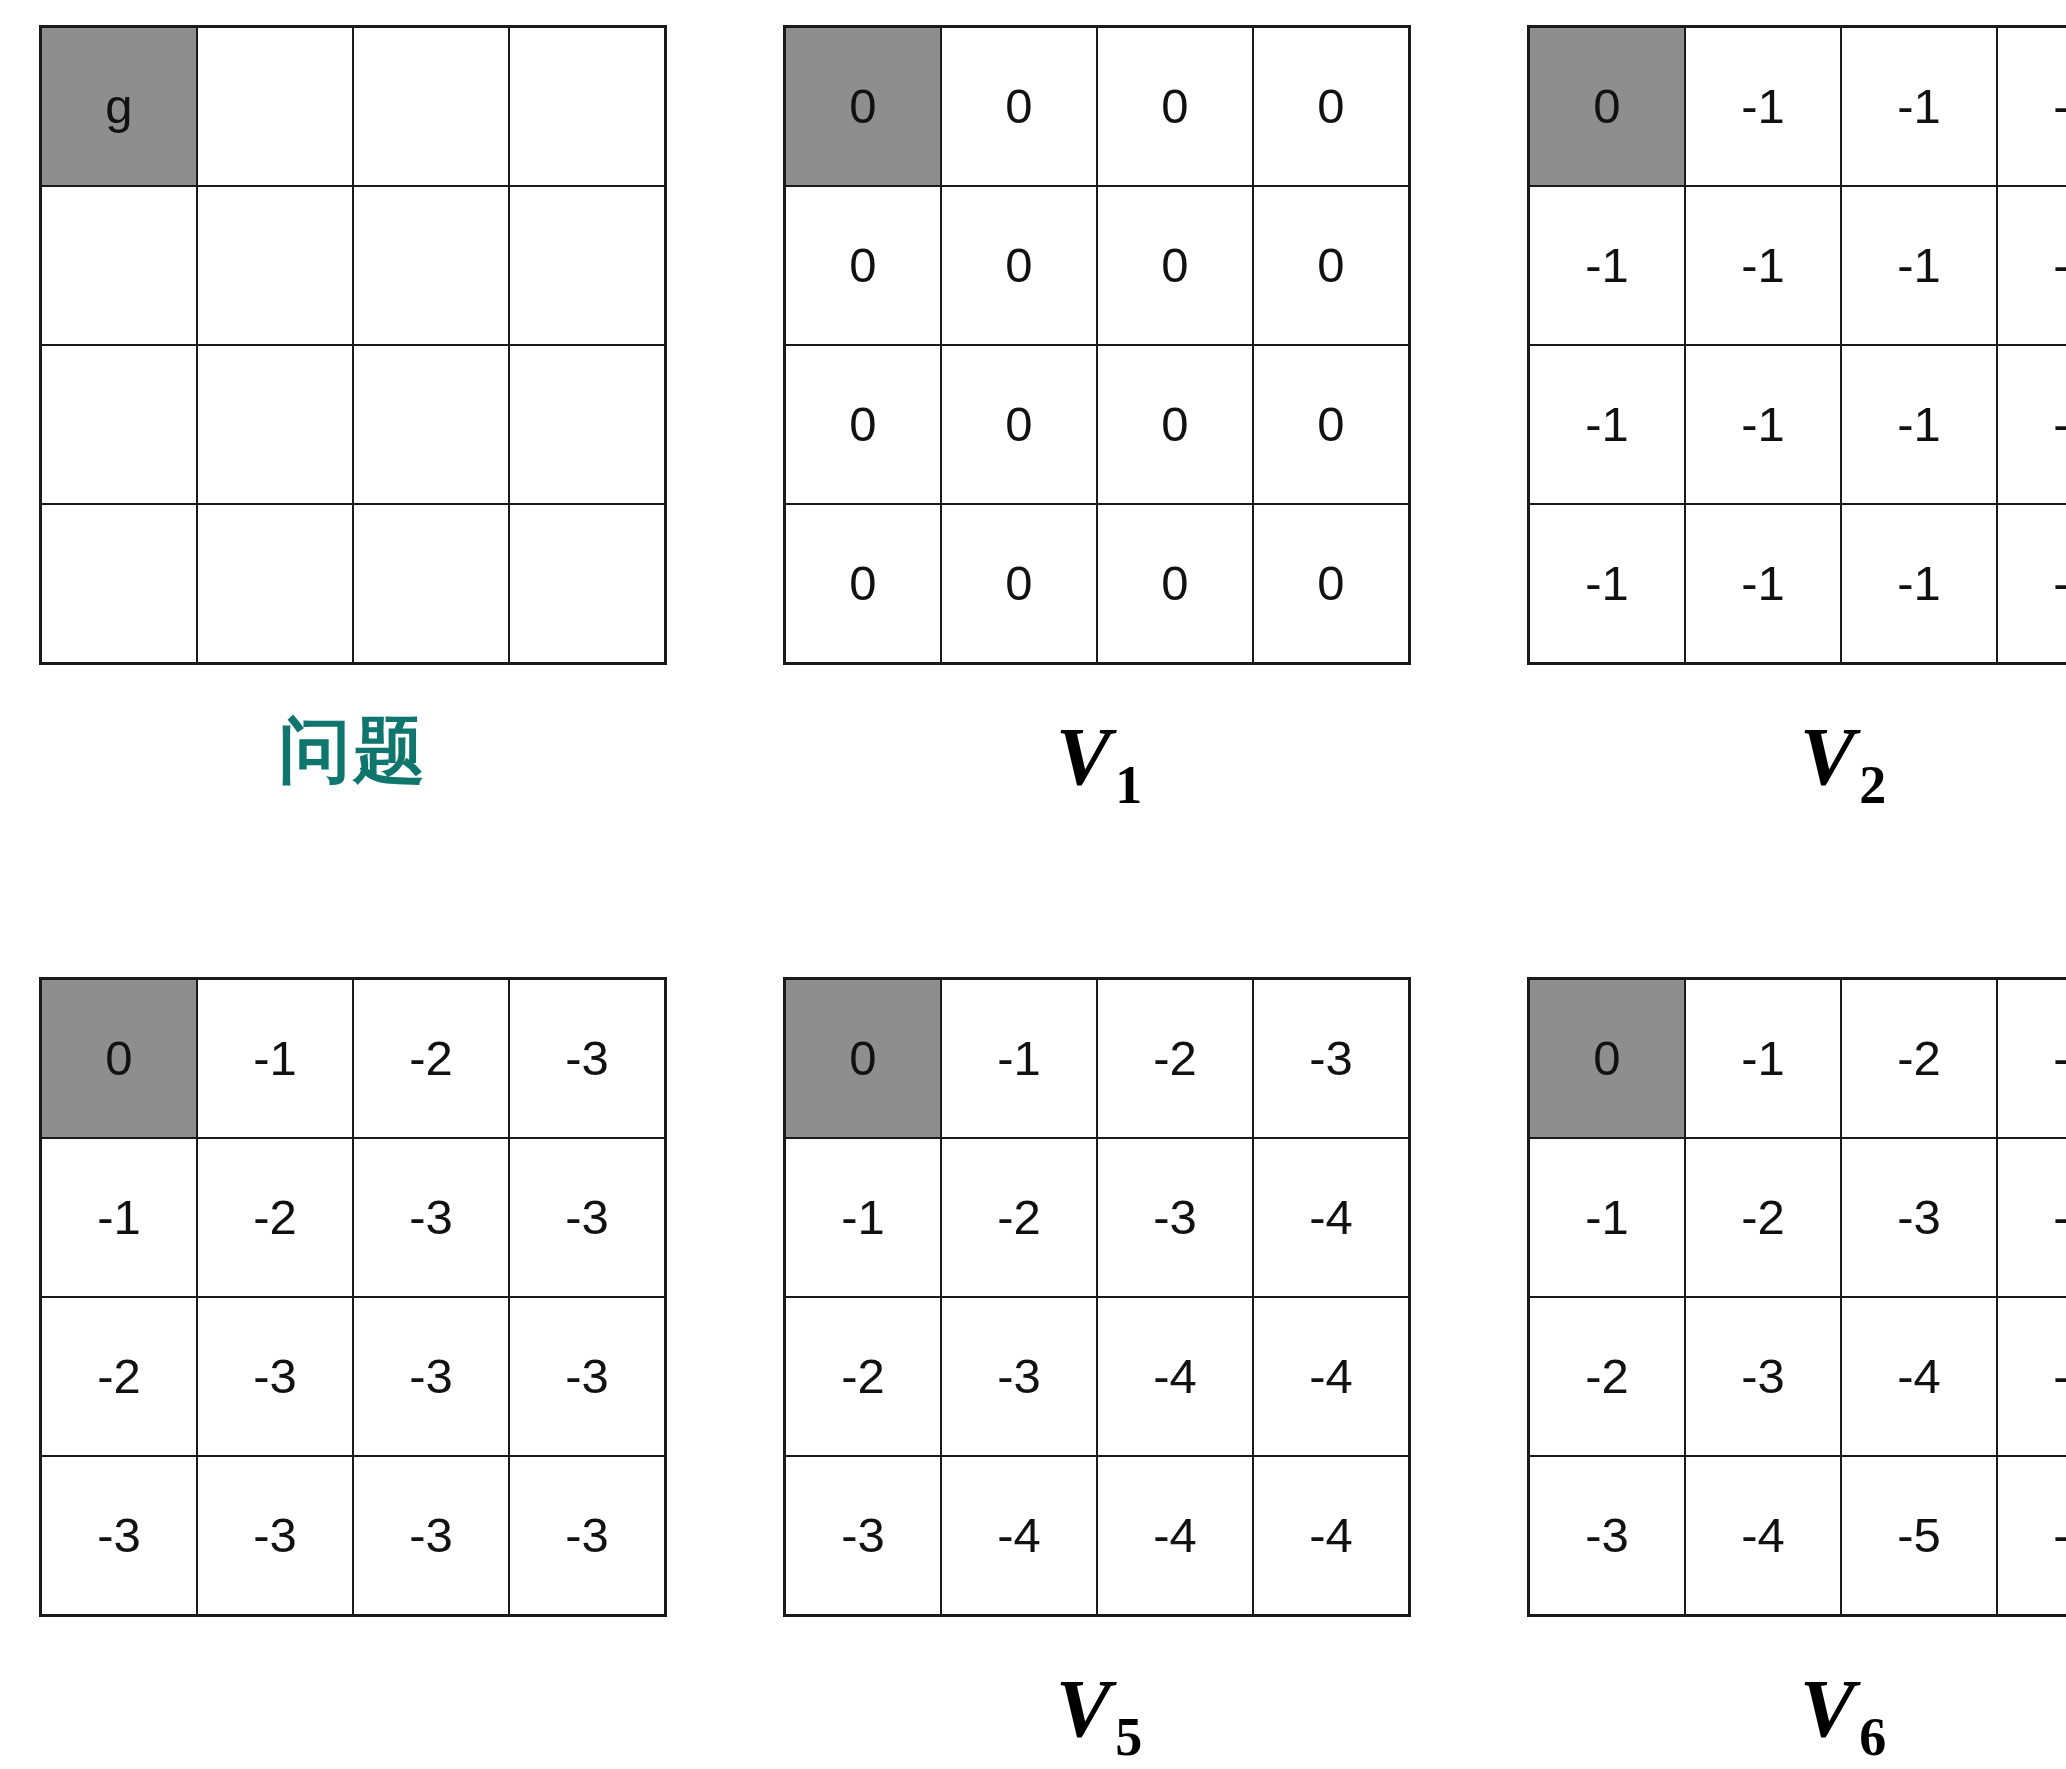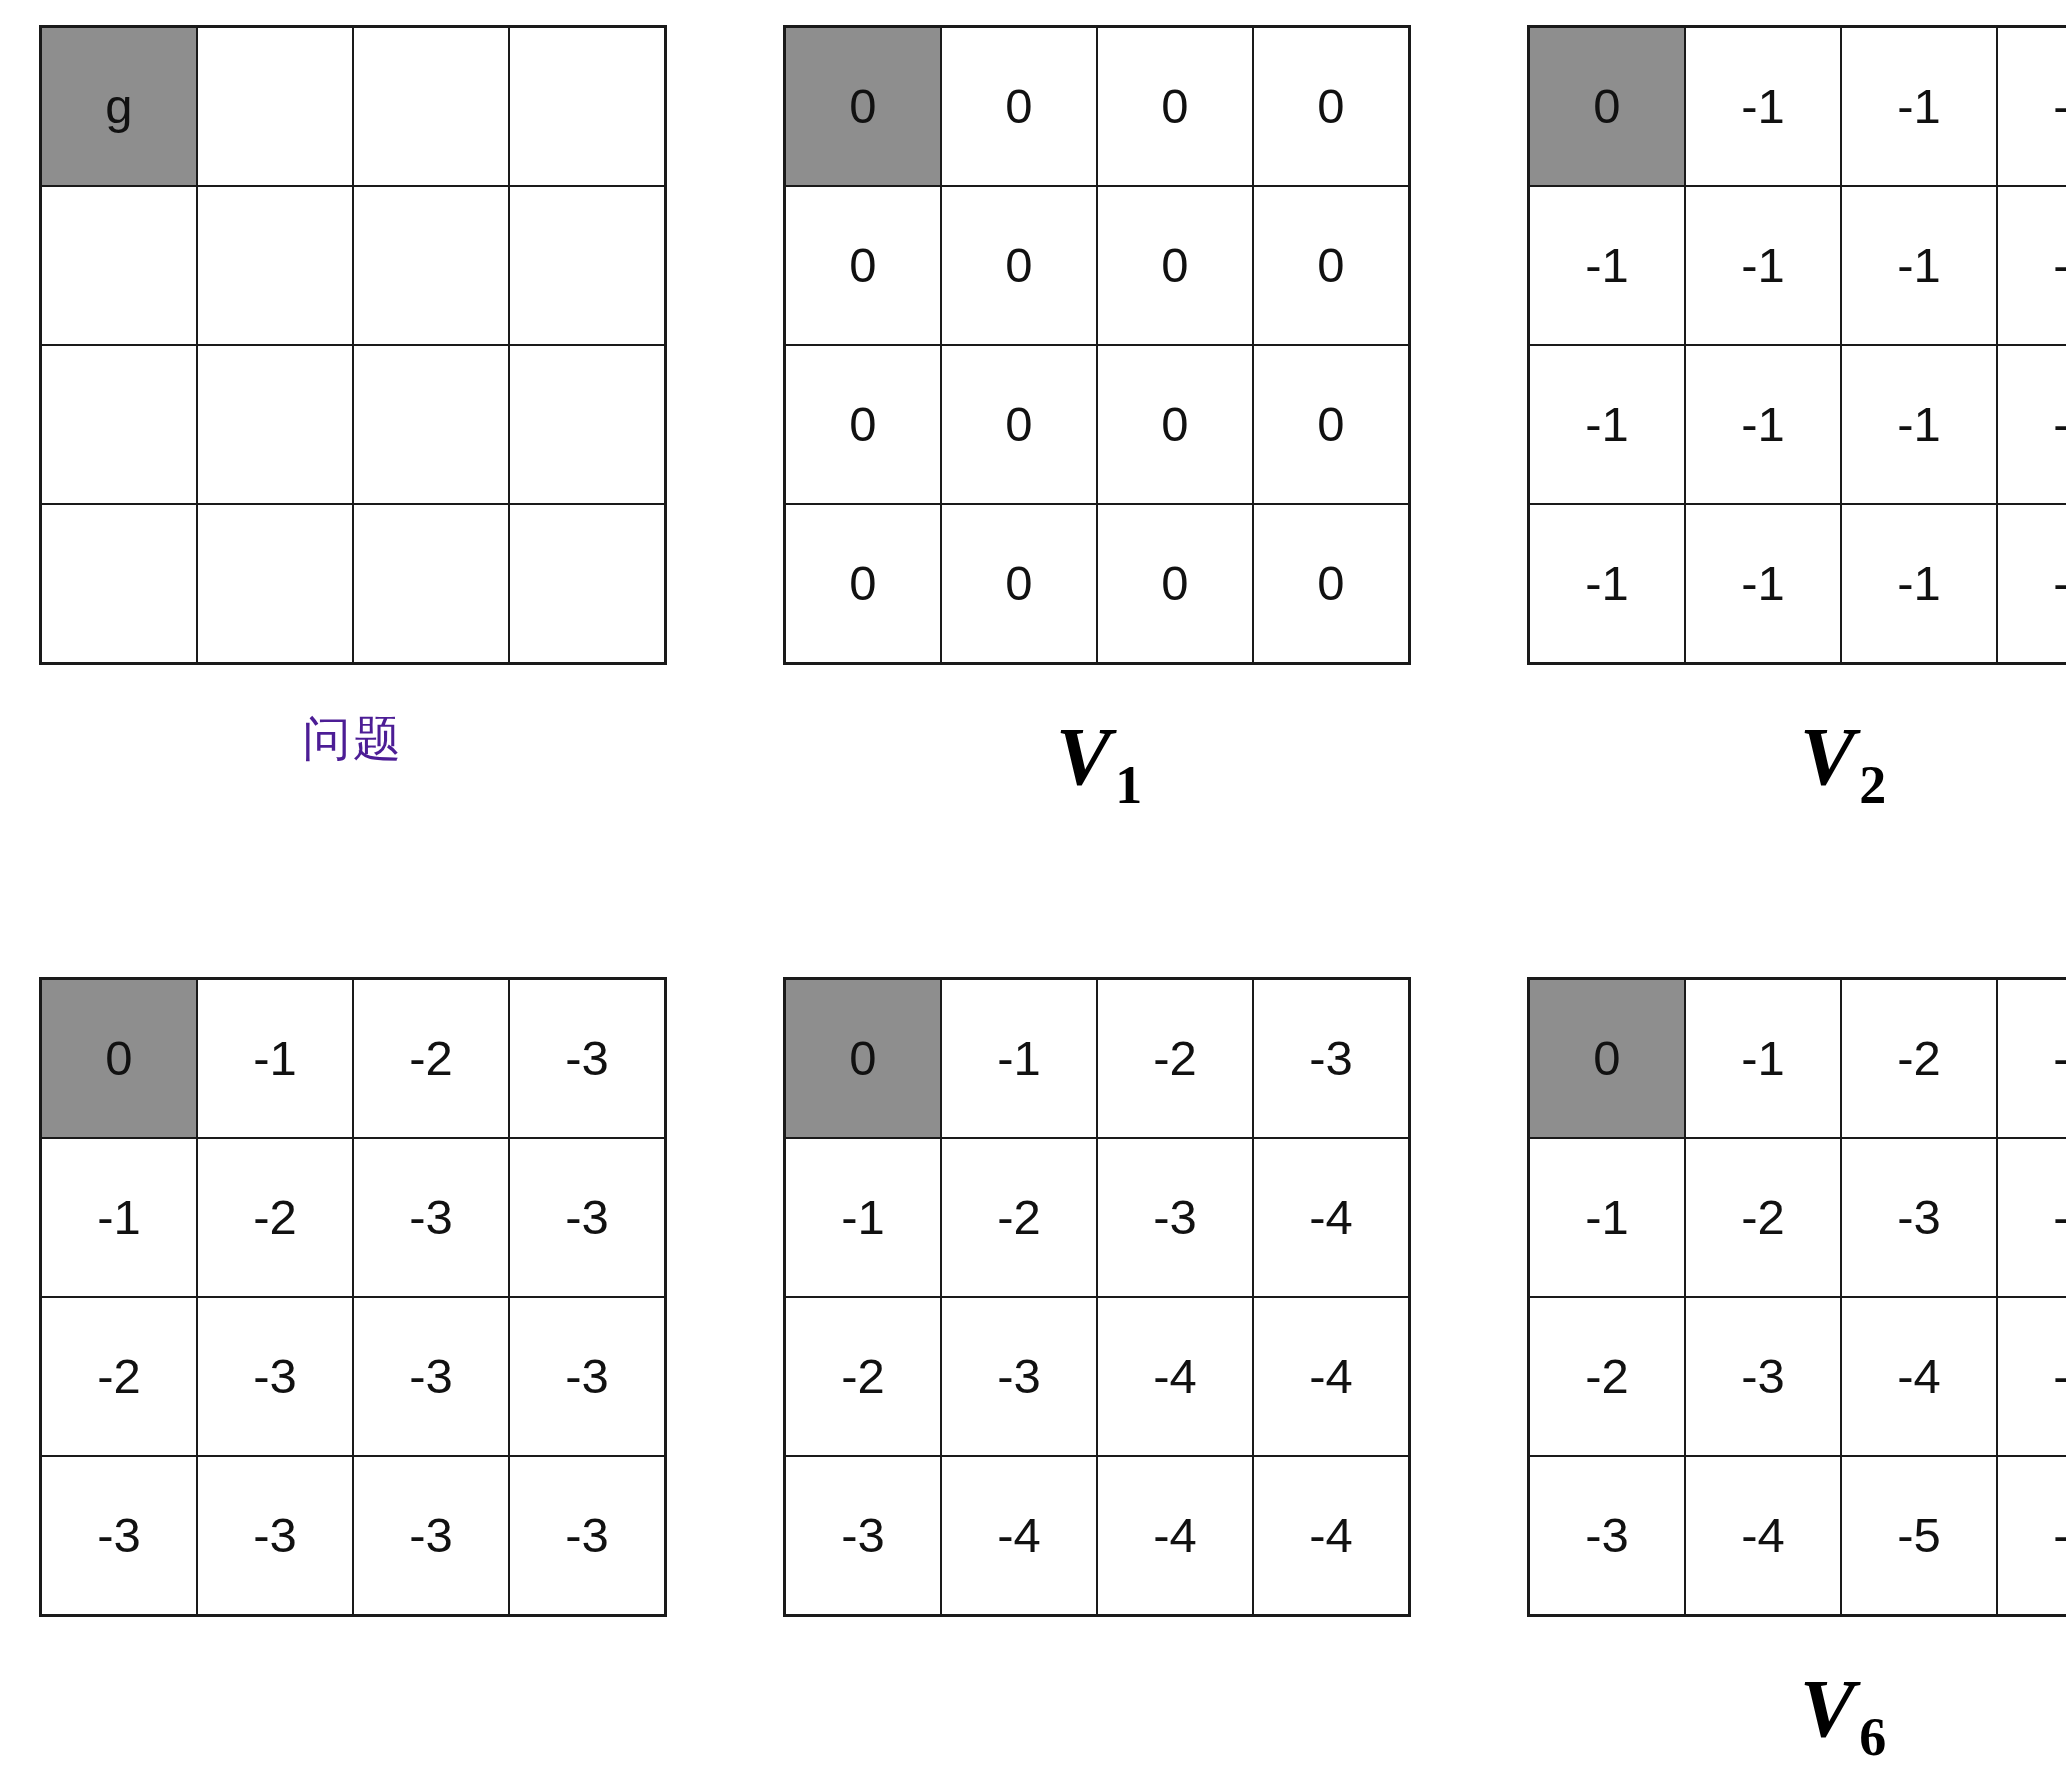--- a/index.html
+++ b/index.html
@@ -77,23 +77,23 @@
   .caption {
     width: 628px;
     margin-left: 39px;
     margin-top: 50px;
     text-align: center;
     white-space: nowrap;
     line-height: 1;
   }
   .caption .cap-cjk {
     font-family: "Liberation Serif", "DejaVu Serif", serif;
-    font-size: 48px;
-    font-weight: 400;
-    color: #4c1d95;
+    font-size: 72px;
+    font-weight: 700;
+    color: #0f766e;
     letter-spacing: 2.5px;
   }
   .caption .cap-v {
     font-family: "Liberation Serif", "DejaVu Serif", serif;
     font-style: italic;
     font-weight: bold;
     font-size: 83px;
     color: #000000;
   }
   .caption .cap-sub {
@@ -269,20 +269,21 @@
               </tr>
               <tr>
                 <td>-3</td>
                 <td>-4</td>
                 <td>-4</td>
                 <td>-4</td>
               </tr>
             </tbody>
           </table>
         </div>
+        <div class="caption"><span class="cap-v">V</span><span class="cap-sub">5</span></div>
       </div>
       <div class="panel">
         <div class="panel-inner">
           <table class="grid">
             <tbody>
               <tr>
                 <td class="shaded">0</td>
                 <td>-1</td>
                 <td>-2</td>
                 <td>-3</td>

